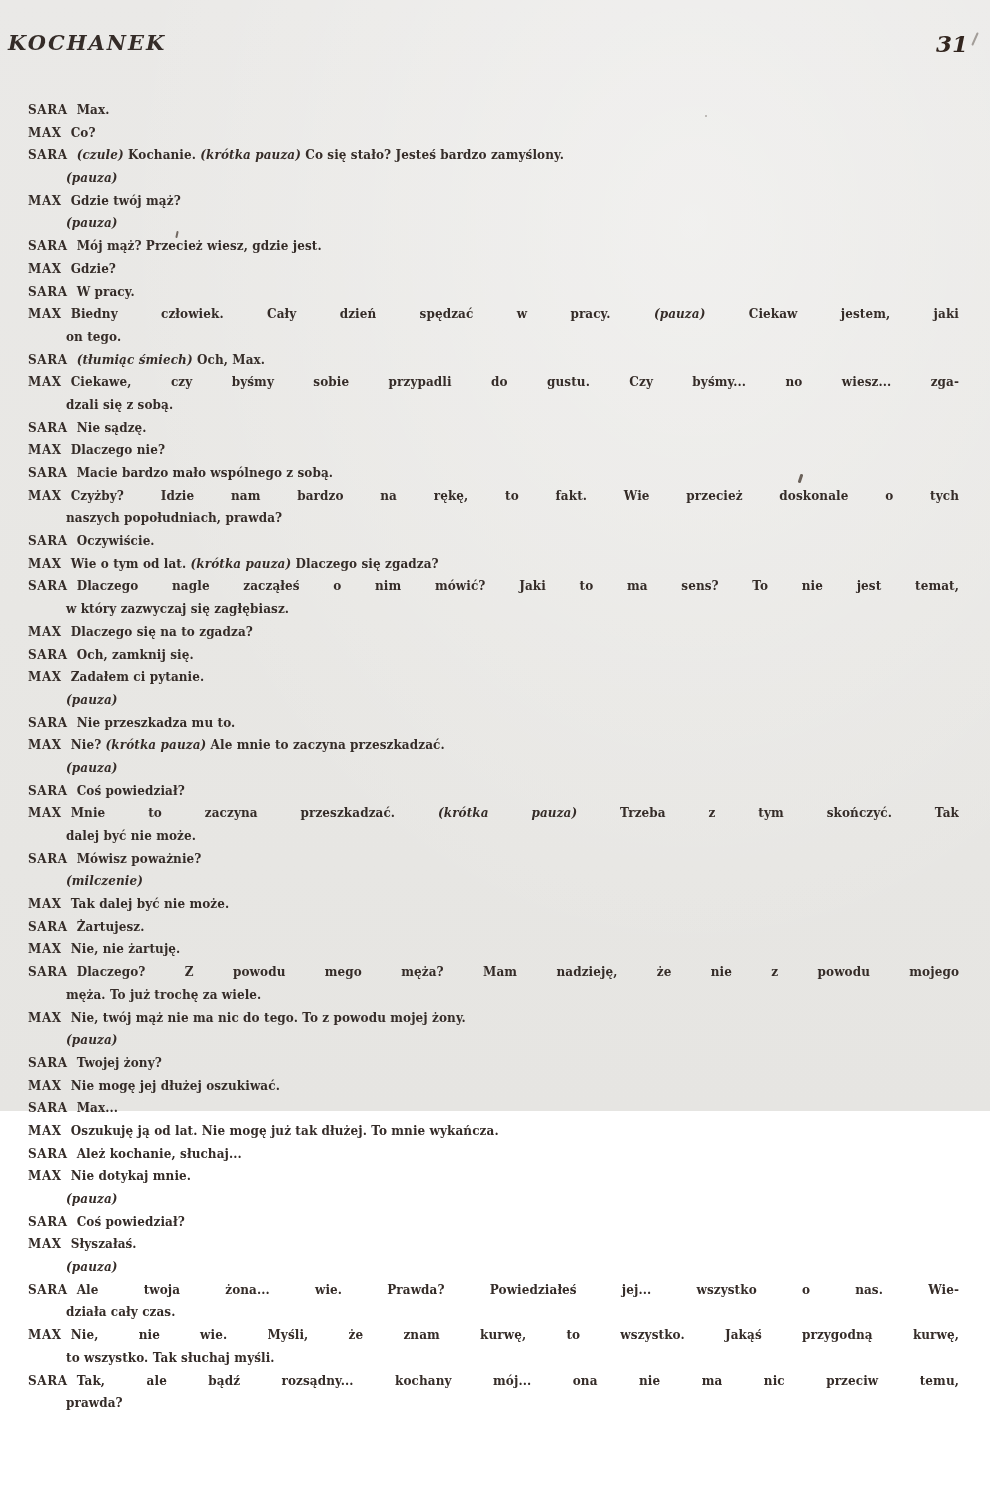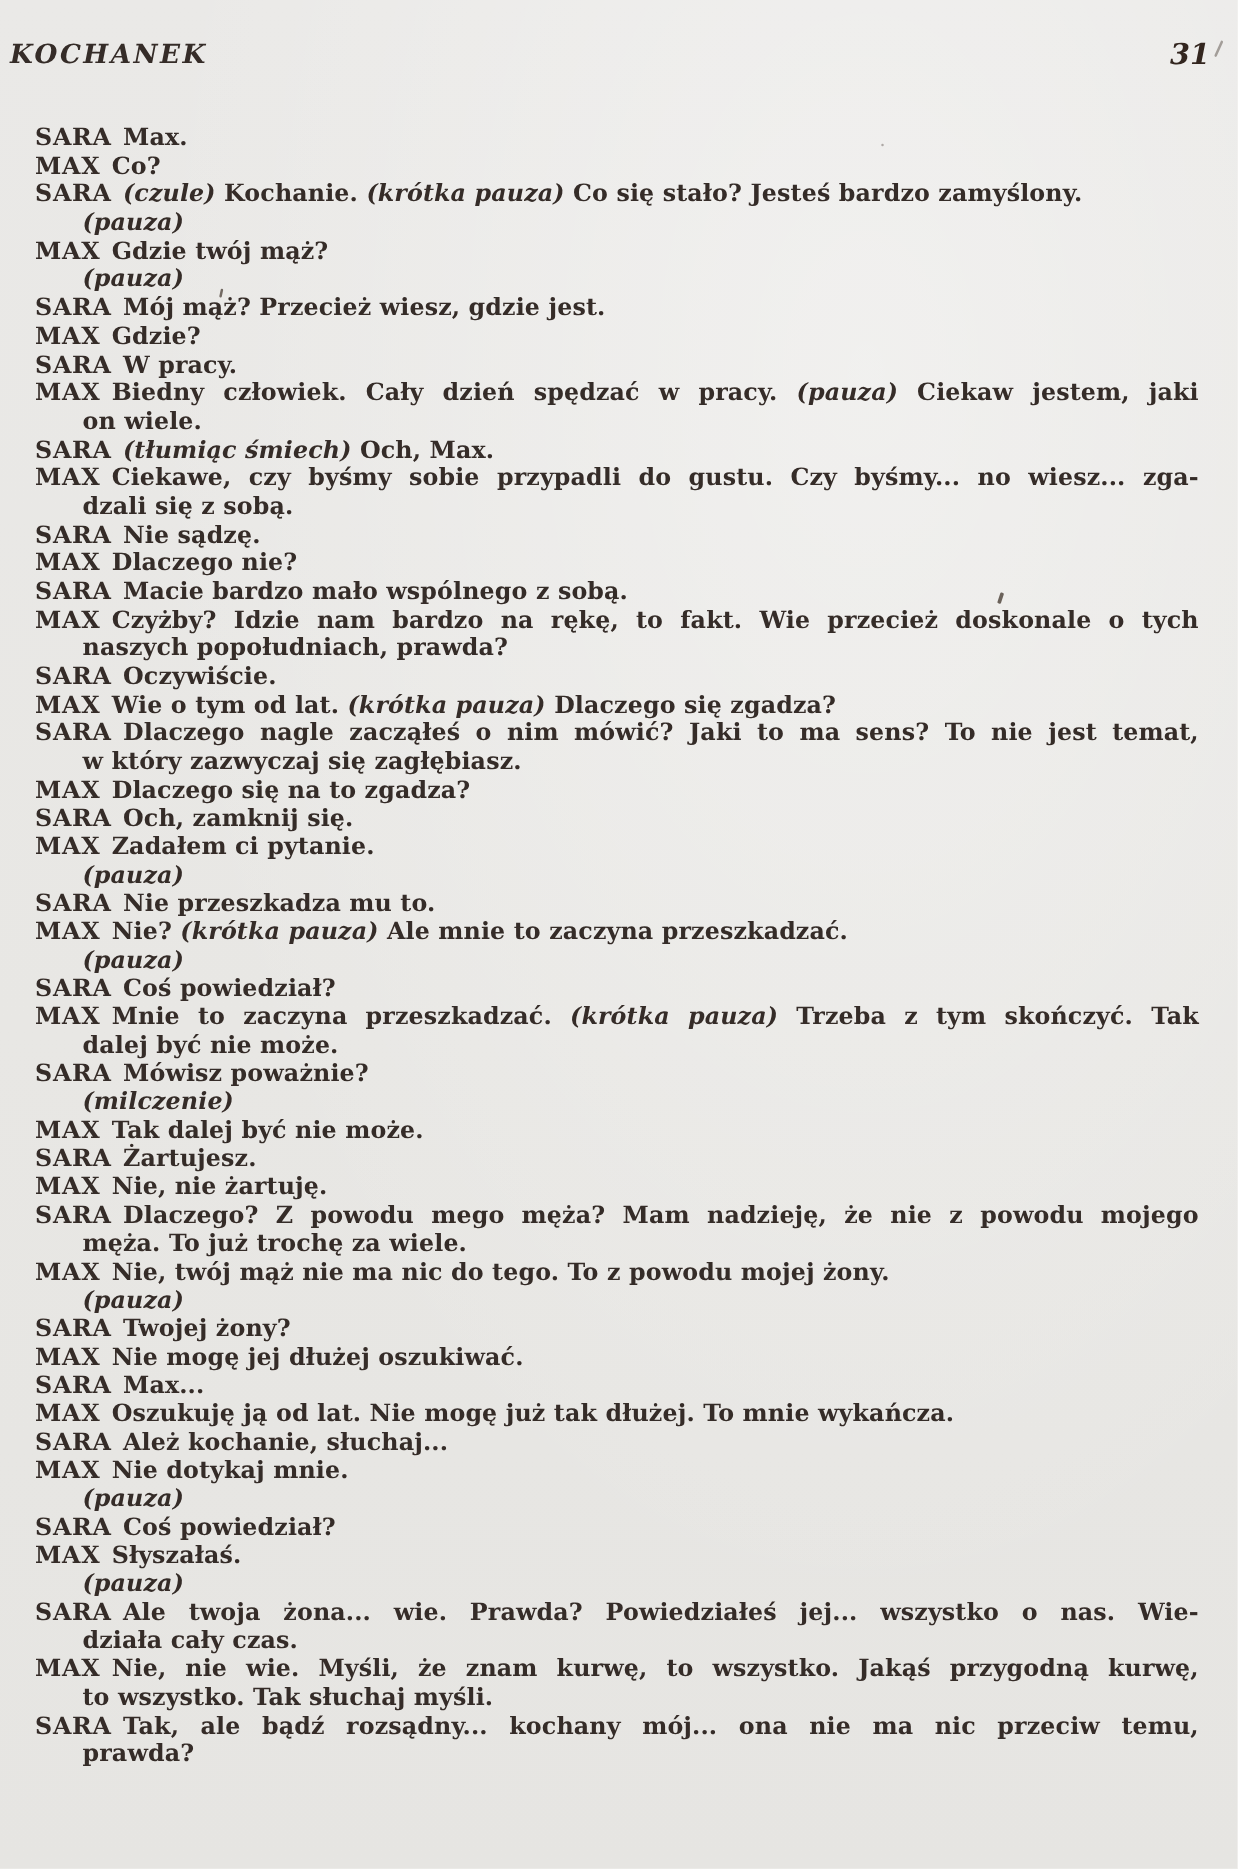--- a/index.html
+++ b/index.html
@@ -5,21 +5,21 @@
   html, body {
     margin: 0;
     padding: 0;
     width: 990px;
     height: 1495px;
     overflow: hidden;
   }
   .page {
     position: relative;
     width: 990px;
-    height: 1495px;
+    height: 1111px;
     background: #e9e8e5;
     background-image:
       radial-gradient(ellipse at 70% 20%, rgba(255,255,255,0.35), rgba(255,255,255,0) 60%),
       linear-gradient(180deg, #eae9e7 0%, #e8e7e4 55%, #e6e5e2 100%);
     font-family: "DejaVu Serif", "Liberation Serif", serif;
     color: #352c28;
     -webkit-font-smoothing: antialiased;
   }
   .header {
     position: absolute;
@@ -50,21 +50,21 @@
   }
   .body-text {
     position: absolute;
     top: 99px;
     left: 28px;
     width: 931px;
   }
   .line {
     height: 22.7px;
     line-height: 22.7px;
-    font-size: 19px;
+    font-size: 12px;
     font-weight: bold;
     white-space: nowrap;
     letter-spacing: 0.1px;
   }
   .line.ind { padding-left: 38px; }
   .line.just {
     white-space: normal;
     text-align: justify;
     text-align-last: justify;
   }
@@ -97,21 +97,21 @@
       <div class="line"><span class="speaker">SARA</span><span>Max.</span></div>
       <div class="line"><span class="speaker">MAX</span><span>Co?</span></div>
       <div class="line"><span class="speaker">SARA</span><span class="it">(czule)</span><span> Kochanie. </span><span class="it">(krótka pauza)</span><span> Co się stało? Jesteś bardzo zamyślony.</span></div>
       <div class="line ind"><span class="it">(pauza)</span></div>
       <div class="line"><span class="speaker">MAX</span><span>Gdzie twój mąż?</span></div>
       <div class="line ind"><span class="it">(pauza)</span></div>
       <div class="line"><span class="speaker">SARA</span><span>Mój mąż? Przecież wiesz, gdzie jest.</span></div>
       <div class="line"><span class="speaker">MAX</span><span>Gdzie?</span></div>
       <div class="line"><span class="speaker">SARA</span><span>W pracy.</span></div>
       <div class="line just"><span class="speaker">MAX</span><span>Biedny człowiek. Cały dzień spędzać w pracy. </span><span class="it">(pauza)</span><span> Ciekaw jestem, jaki</span></div>
-      <div class="line ind"><span>on wiele.</span></div>
+      <div class="line ind"><span>on tego.</span></div>
       <div class="line"><span class="speaker">SARA</span><span class="it">(tłumiąc śmiech)</span><span> Och, Max.</span></div>
       <div class="line just"><span class="speaker">MAX</span><span>Ciekawe, czy byśmy sobie przypadli do gustu. Czy byśmy... no wiesz... zga-</span></div>
       <div class="line ind"><span>dzali się z sobą.</span></div>
       <div class="line"><span class="speaker">SARA</span><span>Nie sądzę.</span></div>
       <div class="line"><span class="speaker">MAX</span><span>Dlaczego nie?</span></div>
       <div class="line"><span class="speaker">SARA</span><span>Macie bardzo mało wspólnego z sobą.</span></div>
       <div class="line just"><span class="speaker">MAX</span><span>Czyżby? Idzie nam bardzo na rękę, to fakt. Wie przecież doskonale o tych</span></div>
       <div class="line ind"><span>naszych popołudniach, prawda?</span></div>
       <div class="line"><span class="speaker">SARA</span><span>Oczywiście.</span></div>
       <div class="line"><span class="speaker">MAX</span><span>Wie o tym od lat. </span><span class="it">(krótka pauza)</span><span> Dlaczego się zgadza?</span></div>

